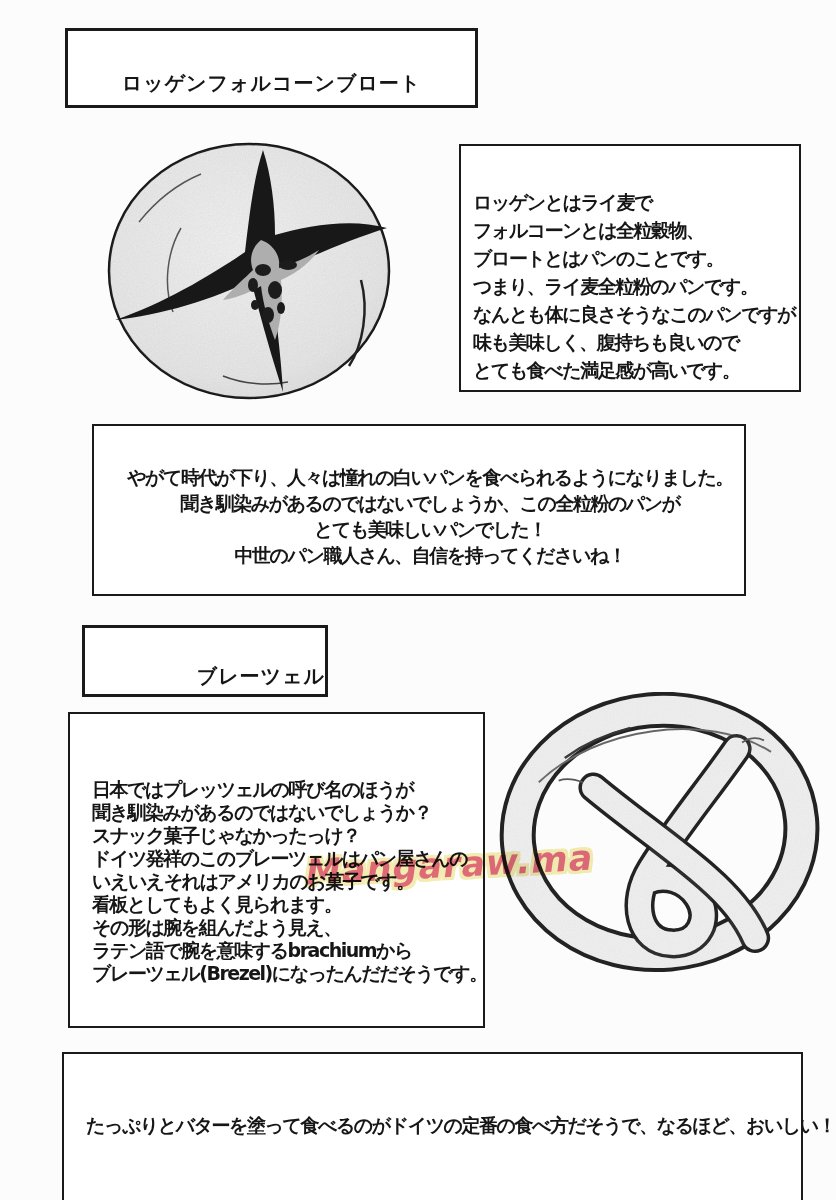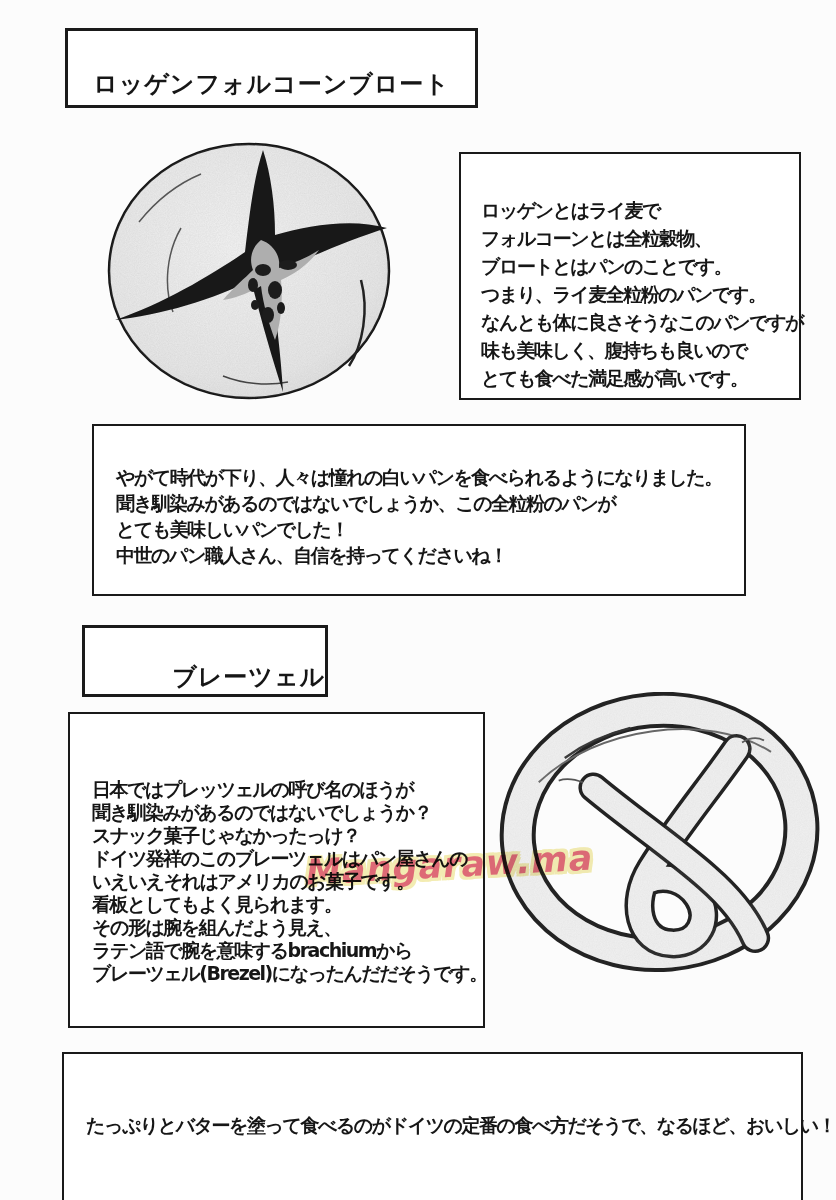--- a/index.html
+++ b/index.html
@@ -17,29 +17,29 @@
     background:#ffffff;
     border:2px solid #1a1a1a;
     box-sizing:border-box;
   }
   .titlebox{
     border-width:3px;
     display:flex;align-items:center;justify-content:center;
   }
   .title-text{
     font-weight:bold;
-    font-size:24px;
+    font-size:20px;
     letter-spacing:1px;
     white-space:nowrap;
     margin-top:31px;
   }
   .body-text{font-weight:bold;font-size:19px;letter-spacing:-1.5px;}
   .body-text .line{white-space:nowrap;}
   .infobox1 .line{line-height:28px;}
-  .historybox .line{line-height:26px;}
+  .historybox .line{line-height:26px;text-align:center;}
   .descbox .line{line-height:23px;}
   .tastebox .line{line-height:30px;}
   .illustration{position:absolute;}
   .watermark{
     position:absolute;
     left:306px;top:845px;
     font-size:35px;
     font-weight:bold;
     font-style:italic;
     letter-spacing:1px;
@@ -110,21 +110,21 @@
       <ellipse cx="160" cy="130" rx="8" ry="6"></ellipse>
       <ellipse cx="172" cy="150" rx="7" ry="9"></ellipse>
       <ellipse cx="150" cy="145" rx="5" ry="7"></ellipse>
       <ellipse cx="185" cy="125" rx="9" ry="5"></ellipse>
       <ellipse cx="165" cy="175" rx="6" ry="8"></ellipse>
       <ellipse cx="152" cy="165" rx="4" ry="5"></ellipse>
       <ellipse cx="178" cy="168" rx="4" ry="6"></ellipse>
     </g>
   </svg>
 
-  <div class="box body-text infobox1" style="left:459px;top:152px;width:342px;height:248px;padding:42px 0 0 20px;">
+  <div class="box body-text infobox1" style="left:459px;top:144px;width:342px;height:248px;padding:42px 0 0 12px;">
     <div class="line">ロッゲンとはライ麦で</div>
     <div class="line">フォルコーンとは全粒穀物、</div>
     <div class="line">ブロートとはパンのことです。</div>
     <div class="line">つまり、ライ麦全粒粉のパンです。</div>
     <div class="line">なんとも体に良さそうなこのパンですが</div>
     <div class="line">味も美味しく、腹持ちも良いので</div>
     <div class="line">とても食べた満足感が高いです。</div>
   </div>
 
   <div class="box body-text historybox" style="left:92px;top:424px;width:654px;height:172px;padding:38px 0 0 22px;">

